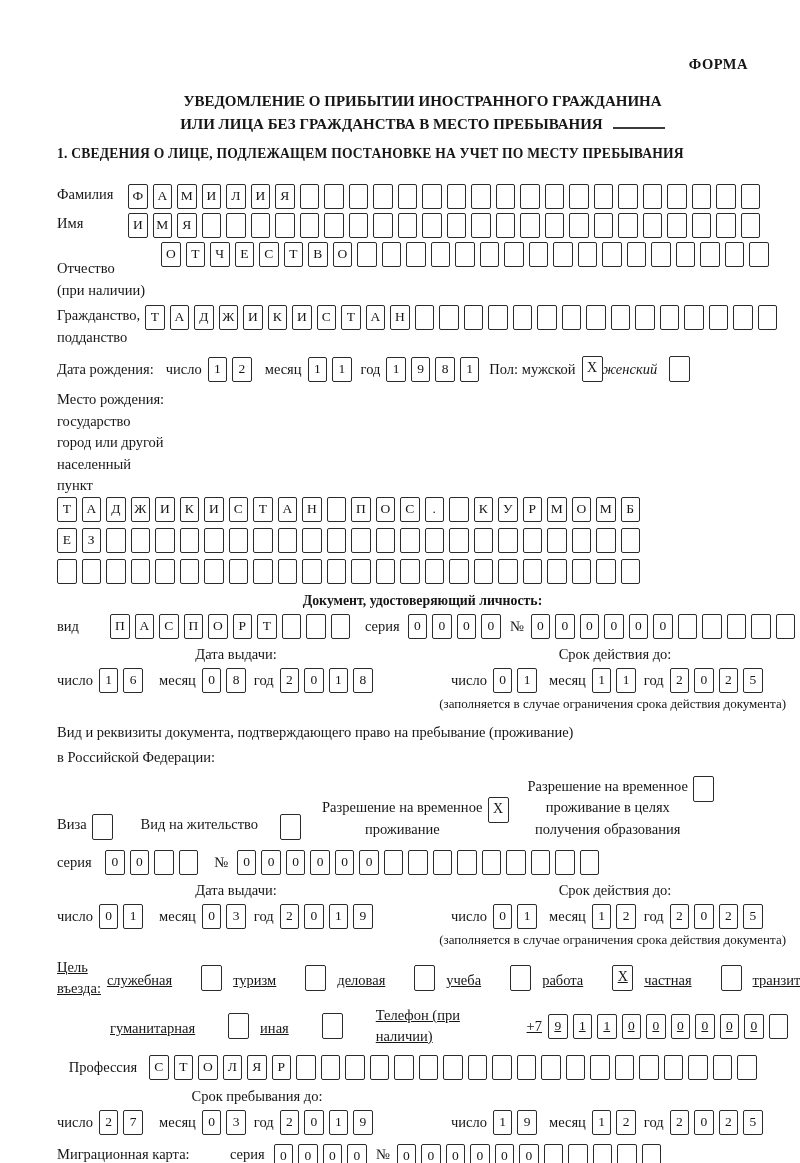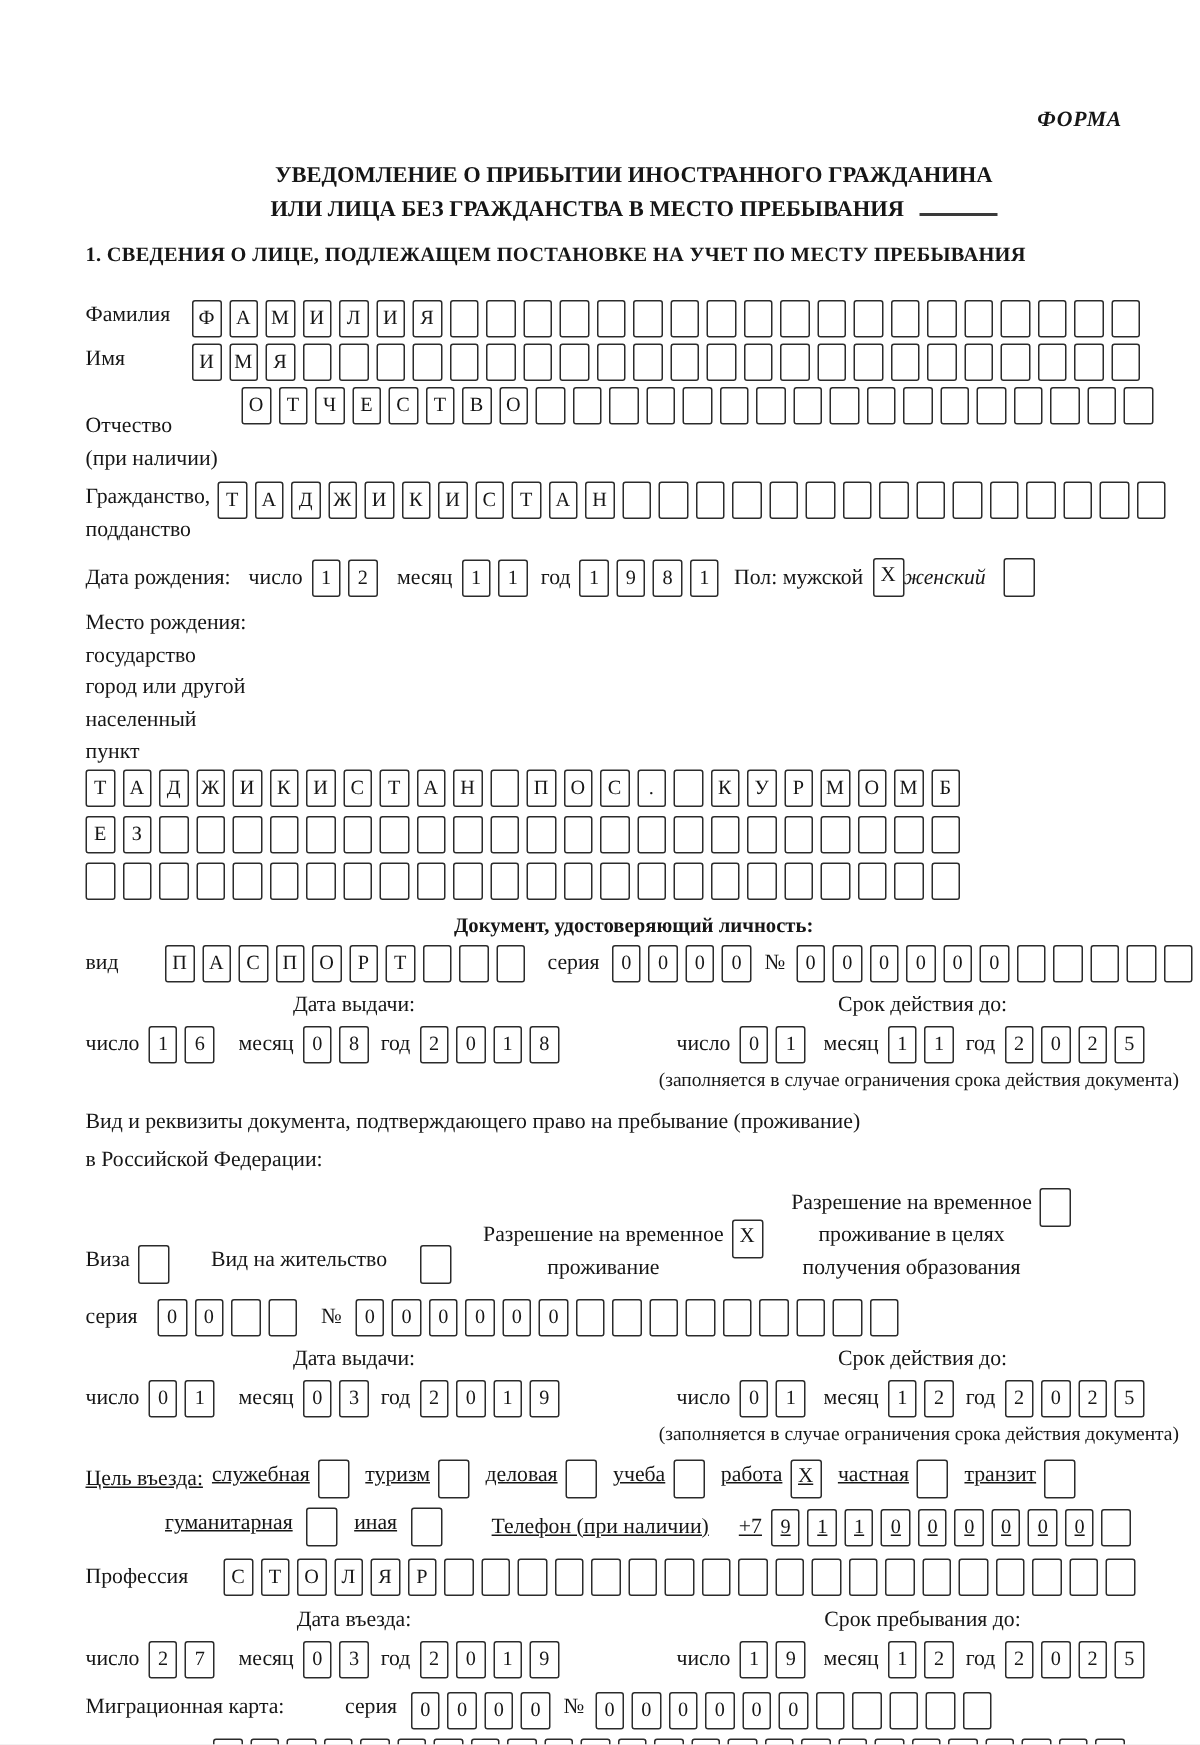--- a/index.html
+++ b/index.html
@@ -4,21 +4,21 @@
 <style>
   html,body { margin:0; padding:0; background:#e8e8e8; }
   .page {
     width:800px; height:1163px; background:#ffffff; margin:0 auto;
     box-sizing:border-box; padding:40px 12px 0 57px; position:relative;
     font-family:"Liberation Serif","DejaVu Serif",serif; color:#161616;
     overflow:hidden;
   }
   .annex { width:190px; margin-left:auto; margin-right:18px; font-size:13px; line-height:19.5px; }
   .annex .rev { margin-top:7px; }
-  .form-label { text-align:right; margin:32px 40px 0 0; font-weight:bold; font-size:14.5px; letter-spacing:.5px;font-style:italic; }
+  .form-label { text-align:right; margin:16px 40px 0 0; font-weight:bold; font-size:14.5px; letter-spacing:.5px; }
   .title { text-align:center; font-weight:bold; font-size:15px; line-height:23px; margin-top:17px; }
   .blank-line { display:inline-block; width:52px; border-bottom:2.2px solid #3a3a3a; height:12px; margin-left:10px; }
   .sec-heading { font-weight:bold; font-size:13.6px; margin-top:10px; letter-spacing:.2px; }
 
   .row { display:flex; align-items:flex-start; margin-top:4px; font-size:14.5px; line-height:21px; }
   .lblcol { flex:none; }
   .cells { display:flex; gap:5px; flex:none; }
   .cell {
     flex:none; width:19.5px; height:25px; box-sizing:border-box;
     border:1.7px solid #2b2b2b; border-radius:2px; background:#fff;
@@ -43,21 +43,21 @@
   .dlbl { margin-right:6px; }
   .note { font-size:13px; text-align:right; padding-right:2px; margin-top:3px; }
 
   .intro { font-size:14.5px; line-height:25px; margin-top:8px; }
   .options { margin-top:6px; align-items:flex-end; }
   .opt { display:flex; align-items:flex-start; }
   .opt .stack { text-align:center; }
 
   .purpose-row { margin-top:9px; align-items:center;text-decoration:underline; }
   .purpose-row .cbx, .options .cbx { margin-left:5px; }
-  .pitem { display:flex; align-items:flex-start; margin-right:11px; }
+  .pitem { display:flex; align-items:flex-end; margin-right:11px;gap:24px; }
 
   .rep { margin-top:6px; }
   .rep .lblcol div { line-height:25.5px; }
 </style>
 </head>
 <body>
 
 <div class="page">
 
 
@@ -562,21 +562,21 @@
         <span class="cell">0</span>
         <span class="cell">0</span>
         <span class="cell">0</span>
         <span class="cell">0</span>
         <span class="cell">0</span>
         <span class="cell"></span>
       </span>
   </div>
 
   <div class="row" style="align-items:center; margin-top:8px;">
-    <span class="lblcol" style="width:92px;">Профессия</span>
+    <span class="lblcol" style="width:92px;text-align:center;">Профессия</span>
     <span class="cells">
         <span class="cell">С</span>
         <span class="cell">Т</span>
         <span class="cell">О</span>
         <span class="cell">Л</span>
         <span class="cell">Я</span>
         <span class="cell">Р</span>
         <span class="cell"></span>
         <span class="cell"></span>
         <span class="cell"></span>
@@ -593,21 +593,20 @@
         <span class="cell"></span>
         <span class="cell"></span>
         <span class="cell"></span>
         <span class="cell"></span>
         <span class="cell"></span>
         <span class="cell"></span>
       </span>
   </div>
 
   <div class="daterow" style="margin-top:8px;">
-    <span class="dhead dh-l">Дата въезда:</span>
     <span class="dhead dh-r" style="margin-left:50px;">Срок пребывания до:</span>
   </div>
 
   <div class="daterow">
     <span class="dcol-l">
       <span class="dlbl">число</span>
       <span class="cells">
           <span class="cell">2</span>
           <span class="cell">7</span>
         </span>

